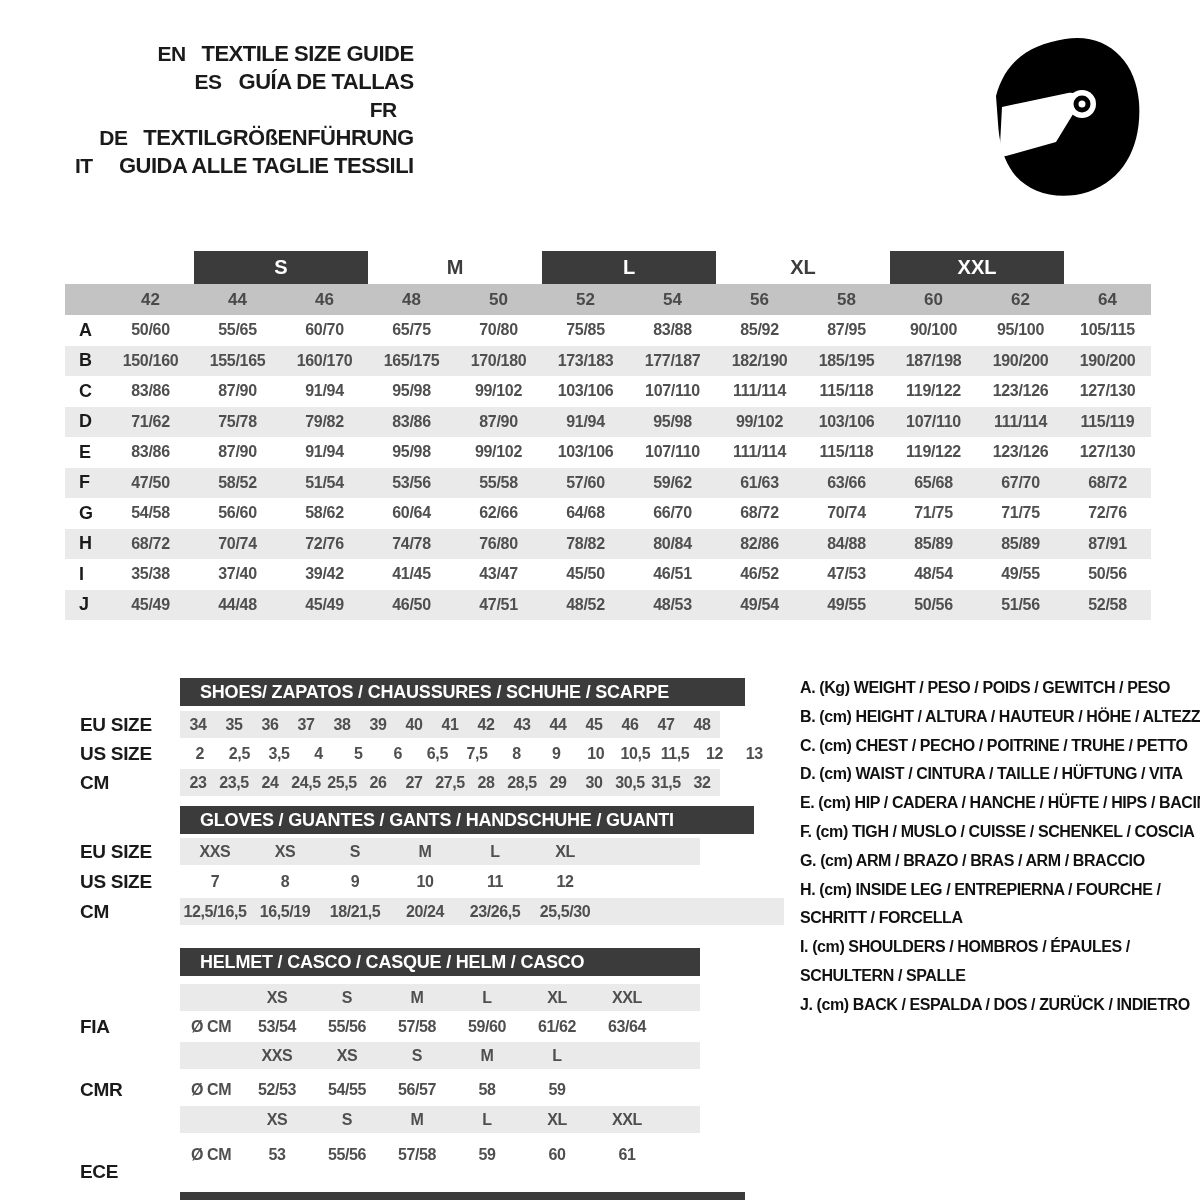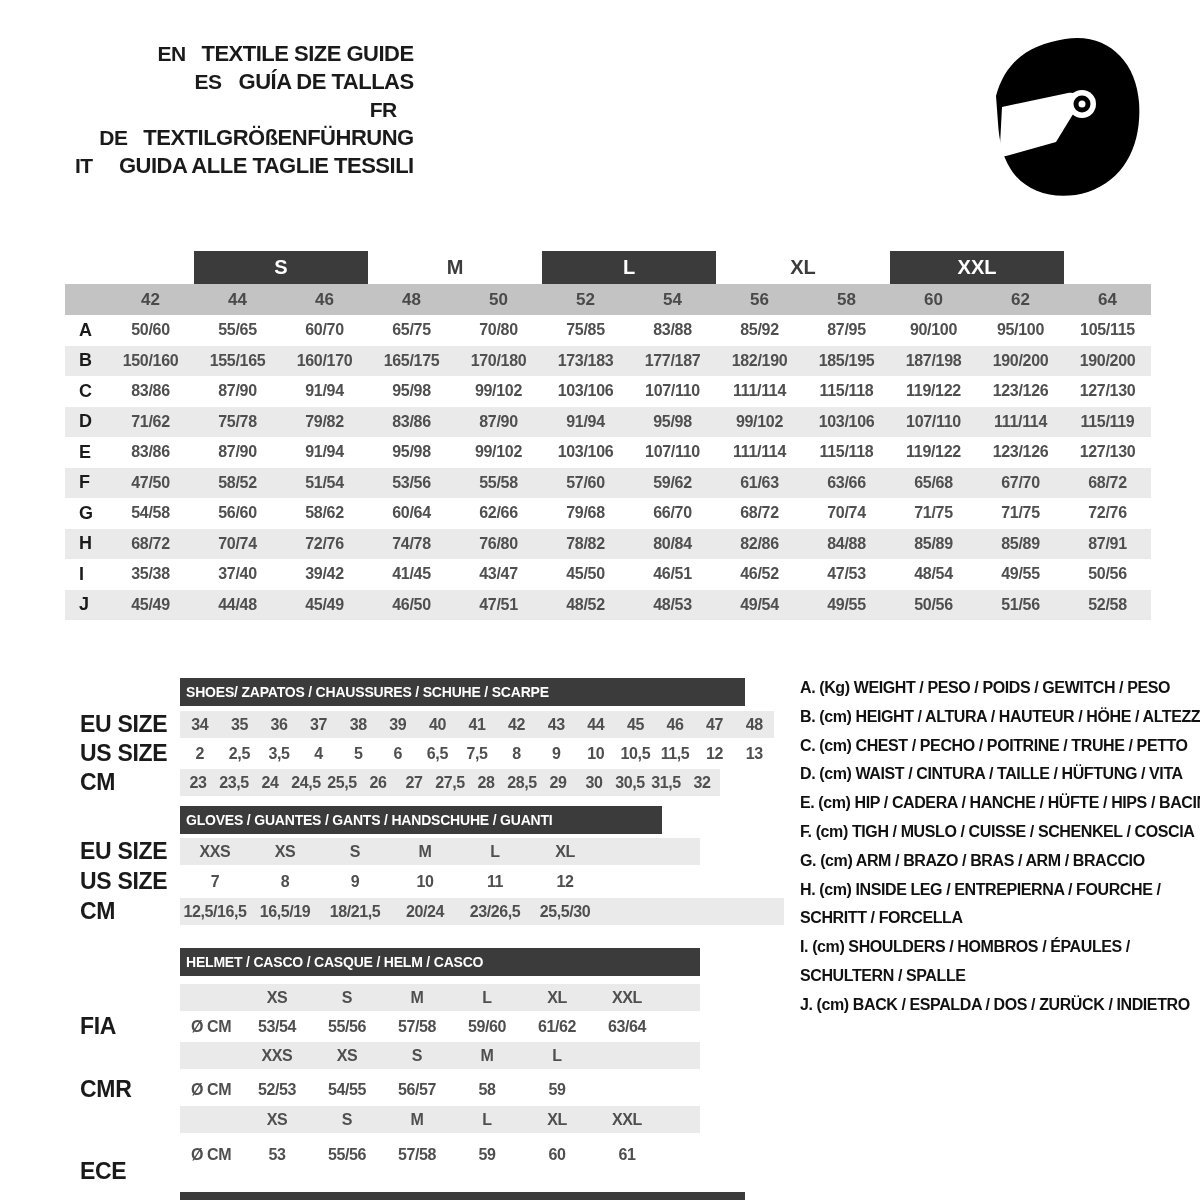--- a/index.html
+++ b/index.html
@@ -27,24 +27,24 @@
   .band-cell{display:flex;align-items:center;justify-content:center;
              font-weight:bold;font-size:17px;color:#4a4a4a;}
   .mt-row{height:30.5px;align-items:center;}
   .mt-row.striped{background:var(--stripe);}
   .mt-label{padding-left:14px;font-weight:bold;font-size:18px;color:var(--label-text);}
   .mt-val{text-align:center;font-weight:bold;font-size:16px;
           letter-spacing:-0.3px;color:var(--value-text);}
 
   
   .dark-bar{position:absolute;left:180px;height:28px;background:var(--dark-bar);
-            color:#fff;font-weight:bold;font-size:14px;letter-spacing:-0.2px;
-            display:flex;align-items:center;padding-left:6px;box-sizing:border-box;}
+            color:#fff;font-weight:bold;font-size:18px;letter-spacing:-0.2px;
+            display:flex;align-items:center;padding-left:20px;box-sizing:border-box;}
   .side-label{position:absolute;left:80px;height:27px;display:flex;align-items:center;
-              font-weight:bold;font-size:23px;letter-spacing:-0.3px;color:var(--label-text);}
+              font-weight:bold;font-size:19px;letter-spacing:-0.3px;color:var(--label-text);}
   .sub-row{position:absolute;left:180px;height:27px;display:grid;align-items:center;}
   .sub-row.striped{background:var(--stripe);}
   .sub-val{text-align:center;font-weight:bold;font-size:16px;
            letter-spacing:-0.4px;color:var(--value-text);}
 
   
   .legend{position:absolute;left:800px;top:674px;width:392px;}
   .legend-line{font-weight:bold;font-size:16px;line-height:28.8px;
                letter-spacing:-0.4px;color:#111;white-space:nowrap;}
 
@@ -202,21 +202,21 @@
           <div class="mt-val">67/70</div>
           <div class="mt-val">68/72</div>
         </div>
         <div class="mt-row mt-grid">
           <div class="mt-label">G</div>
           <div class="mt-val">54/58</div>
           <div class="mt-val">56/60</div>
           <div class="mt-val">58/62</div>
           <div class="mt-val">60/64</div>
           <div class="mt-val">62/66</div>
-          <div class="mt-val">79/68</div>
+          <div class="mt-val">64/68</div>
           <div class="mt-val">66/70</div>
           <div class="mt-val">68/72</div>
           <div class="mt-val">70/74</div>
           <div class="mt-val">71/75</div>
           <div class="mt-val">71/75</div>
           <div class="mt-val">72/76</div>
         </div>
         <div class="mt-row mt-grid striped">
           <div class="mt-label">H</div>
           <div class="mt-val">68/72</div>
@@ -259,26 +259,26 @@
           <div class="mt-val">49/54</div>
           <div class="mt-val">49/55</div>
           <div class="mt-val">50/56</div>
           <div class="mt-val">51/56</div>
           <div class="mt-val">52/58</div>
         </div>
       </div>
   </div>
 
   <div class="dark-bar" id="shoes-bar" style="top:678px;width:565px;">SHOES/ ZAPATOS / CHAUSSURES / SCHUHE / SCARPE</div>
-  <div class="dark-bar" id="gloves-bar" style="top:806px;width:482px;">GLOVES / GUANTES / GANTS / HANDSCHUHE / GUANTI</div>
+  <div class="dark-bar" id="gloves-bar" style="top:806px;width:574px;">GLOVES / GUANTES / GANTS / HANDSCHUHE / GUANTI</div>
   <div class="dark-bar" id="helmet-bar" style="top:948px;width:520px;">HELMET / CASCO / CASQUE / HELM / CASCO</div>
 
   <div id="sub-tables">
       <div class="side-label" style="top: 711px;">EU SIZE</div>
-      <div class="sub-row striped" style="top: 711px; width: 594px; grid-template-columns: repeat(15, 1fr);">
+      <div class="sub-row striped" style="top: 711px; width: 540px; grid-template-columns: repeat(15, 1fr);">
         <div class="sub-val">34</div>
         <div class="sub-val">35</div>
         <div class="sub-val">36</div>
         <div class="sub-val">37</div>
         <div class="sub-val">38</div>
         <div class="sub-val">39</div>
         <div class="sub-val">40</div>
         <div class="sub-val">41</div>
         <div class="sub-val">42</div>
         <div class="sub-val">43</div>

